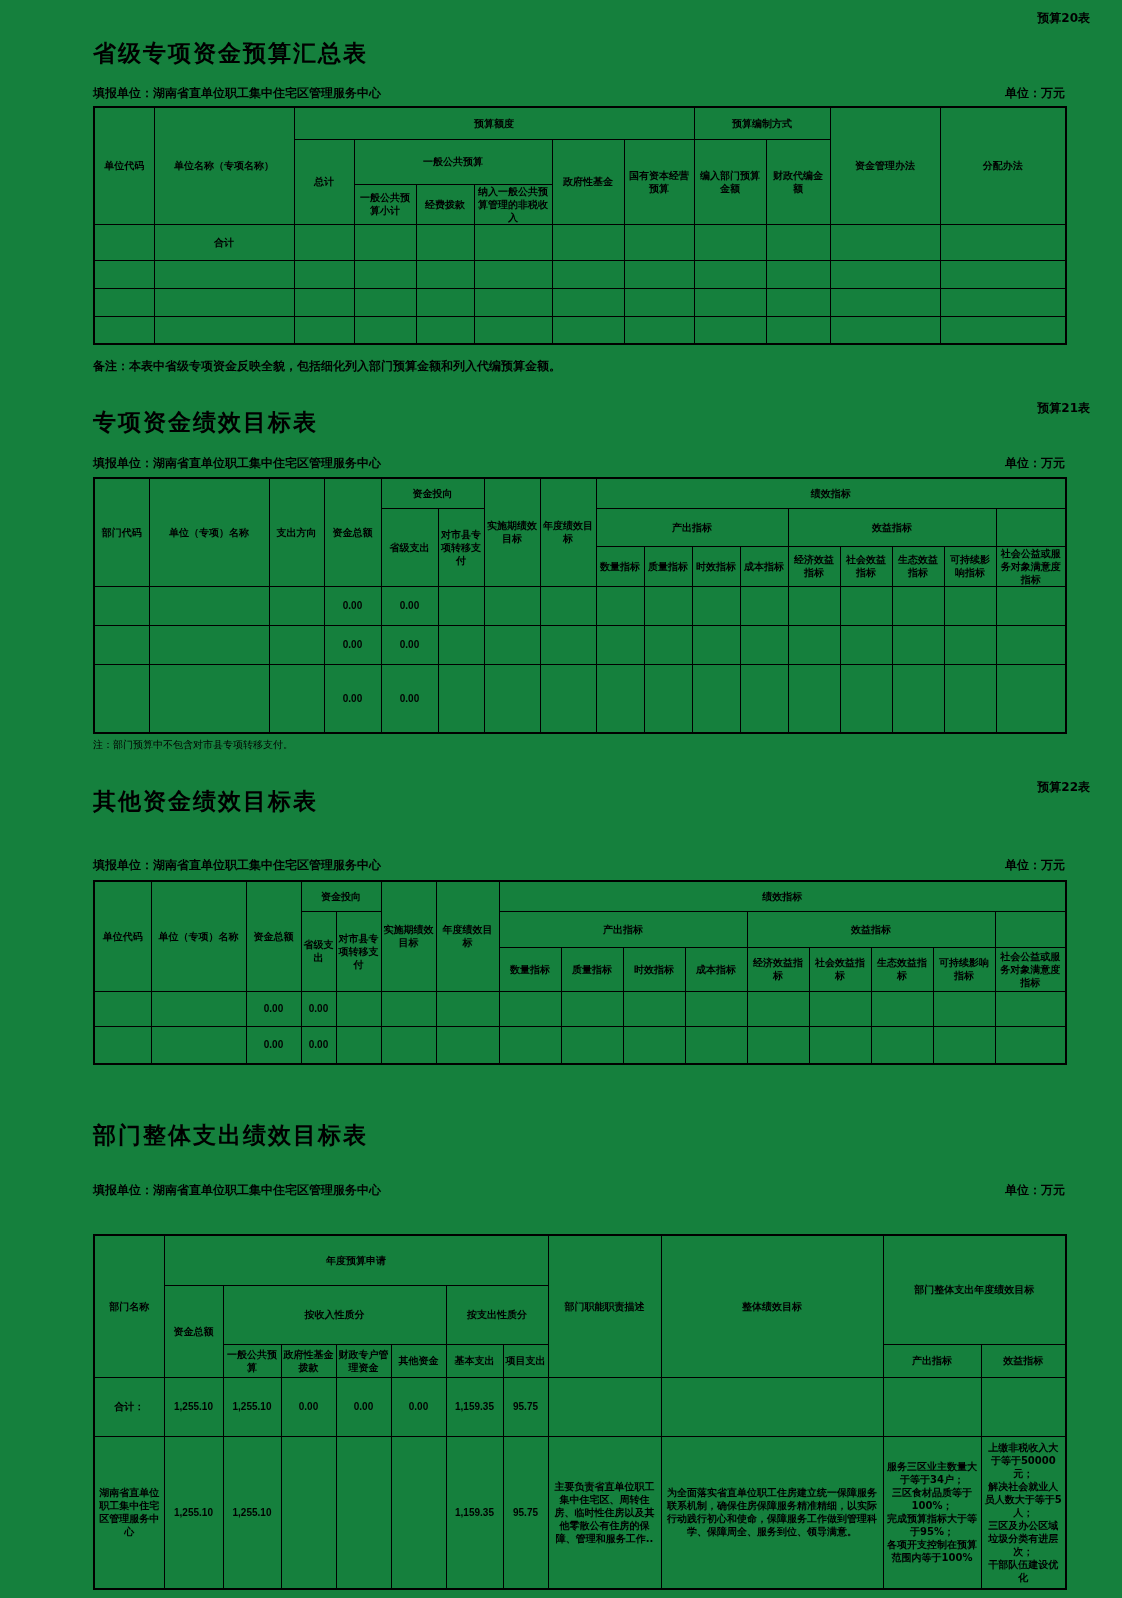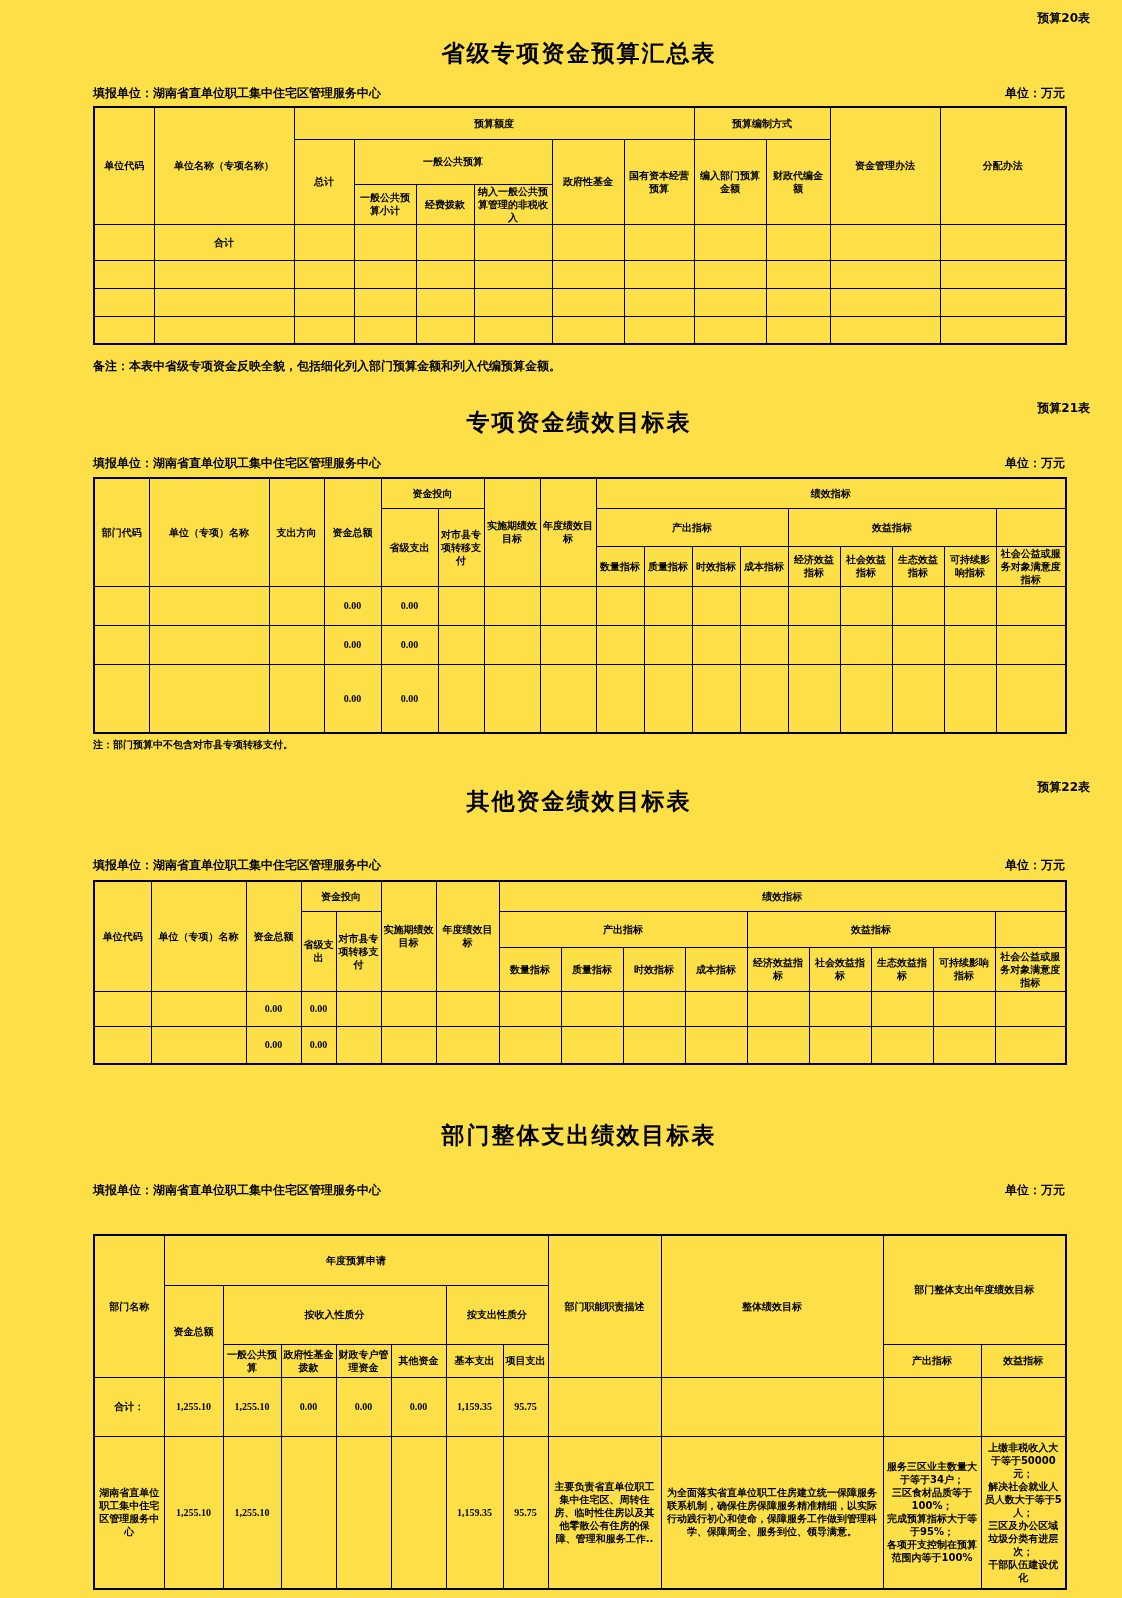--- a/index.html
+++ b/index.html
@@ -1,29 +1,29 @@
 <!DOCTYPE html>
 <html><head>
 <meta charset="utf-8">
 <style>
   html,body{margin:0;padding:0;background:#e8e8e8;}
-  .page{position:relative;width:1122px;height:1598px;background:#fde047;margin:0 auto;
+  .page{position:relative;width:1122px;height:1598px;background:#15803d;margin:0 auto;
         font-family:"DejaVu Sans",sans-serif;color:#000;overflow:hidden;}
   .sec{position:absolute;left:93px;width:997px;}
   .tag{text-align:right;font-size:12px;font-weight:bold;padding-right:0;}
-  .title{width:972px;text-align:center;font-size:23px;font-weight:bold;letter-spacing:2px;margin:0;}
+  .title{width:972px;text-align:left;font-size:23px;font-weight:bold;letter-spacing:2px;margin:0;}
   .meta{width:972px;display:flex;justify-content:space-between;font-size:12px;font-weight:bold;}
   .note{width:972px;font-size:12px;font-weight:bold;}
-  .note2{width:972px;font-size:10px;font-weight:bold;}
+  .note2{width:972px;font-size:10px;font-weight:normal;}
   table.t{border-collapse:collapse;table-layout:fixed;width:972px;border:2px solid #000;}
   table.t td{border:1px solid #000;font-size:10px;font-weight:bold;text-align:center;
              vertical-align:middle;padding:0 2px;line-height:1.3;overflow:hidden;}
   td.sm{font-size:9px;}
   td.xs{font-size:8.5px;}
-  td.num{text-align:right;padding-right:4px;font-family:Liberation Serif, serif;font-size:9.5px;}
+  td.num{text-align:right;padding-right:4px;font-family:Liberation Sans, sans-serif;font-size:9.5px;}
   td.normal{font-weight:normal;}
   td.pre{white-space:pre-line;margin-top:27px;}
 </style>
 </head>
 <body>
 
 <div class="page">
 
   <div class="sec" style="top:10px">
     <div class="tag">预算20表</div>

